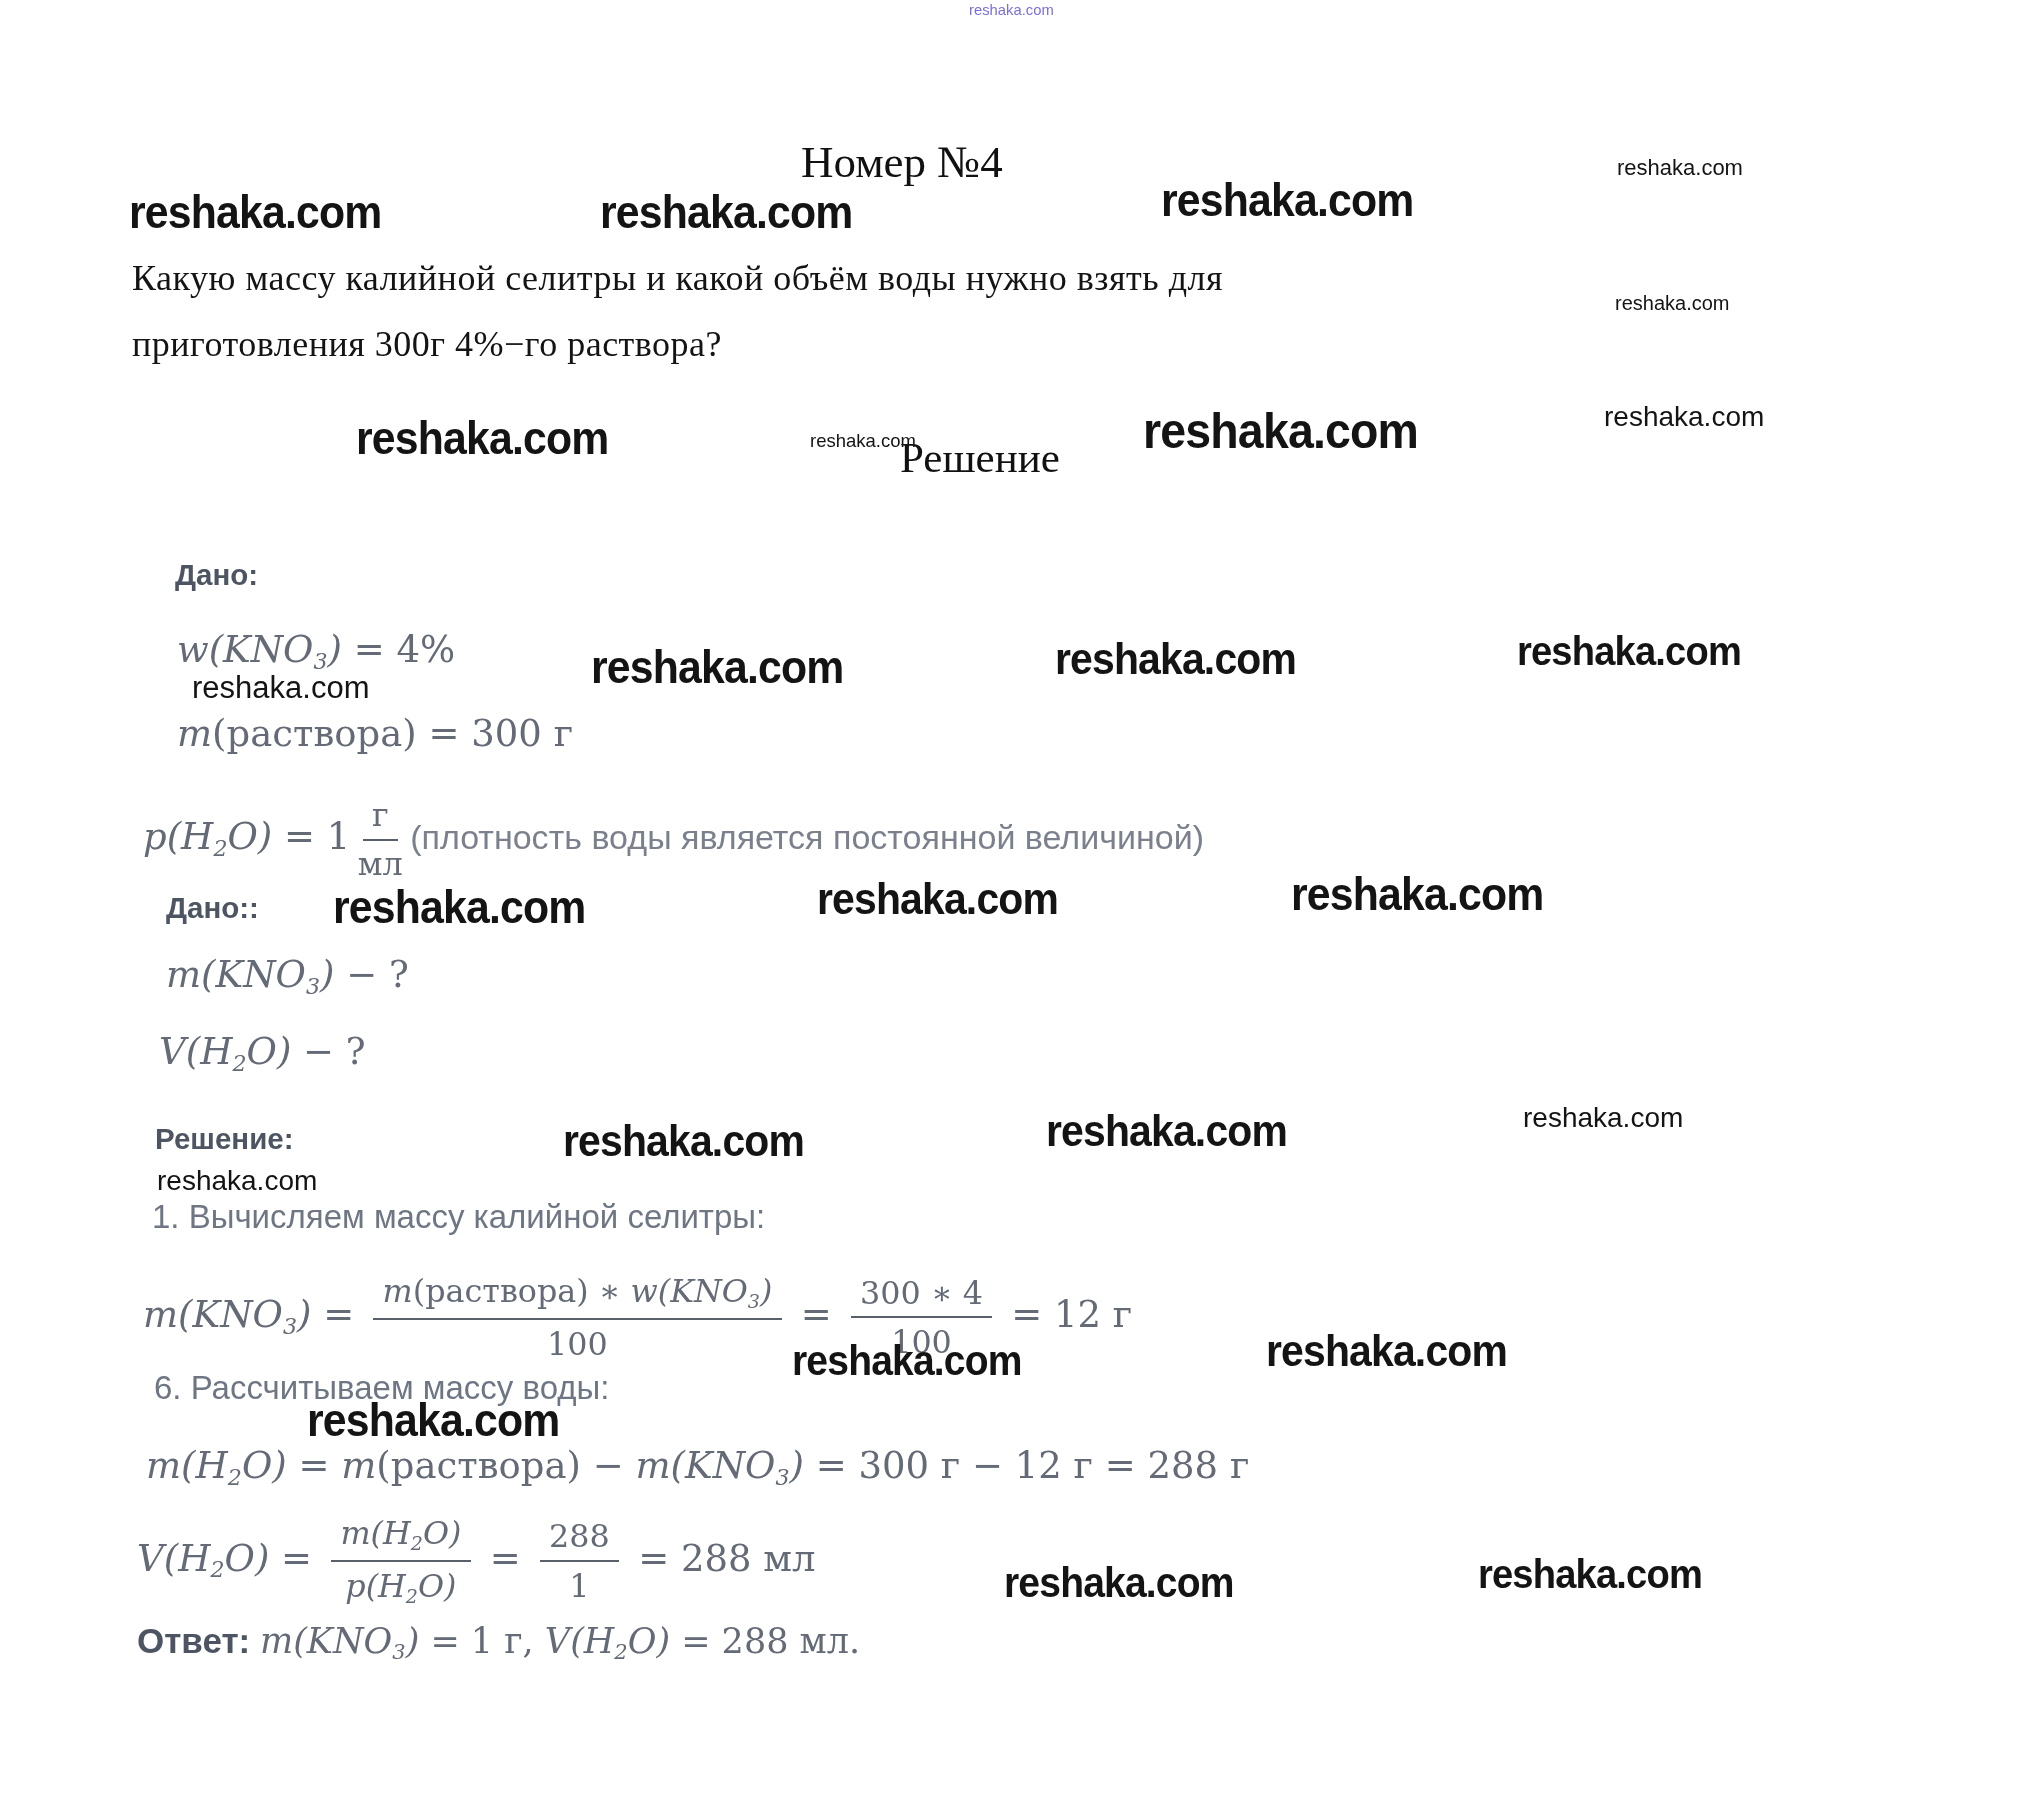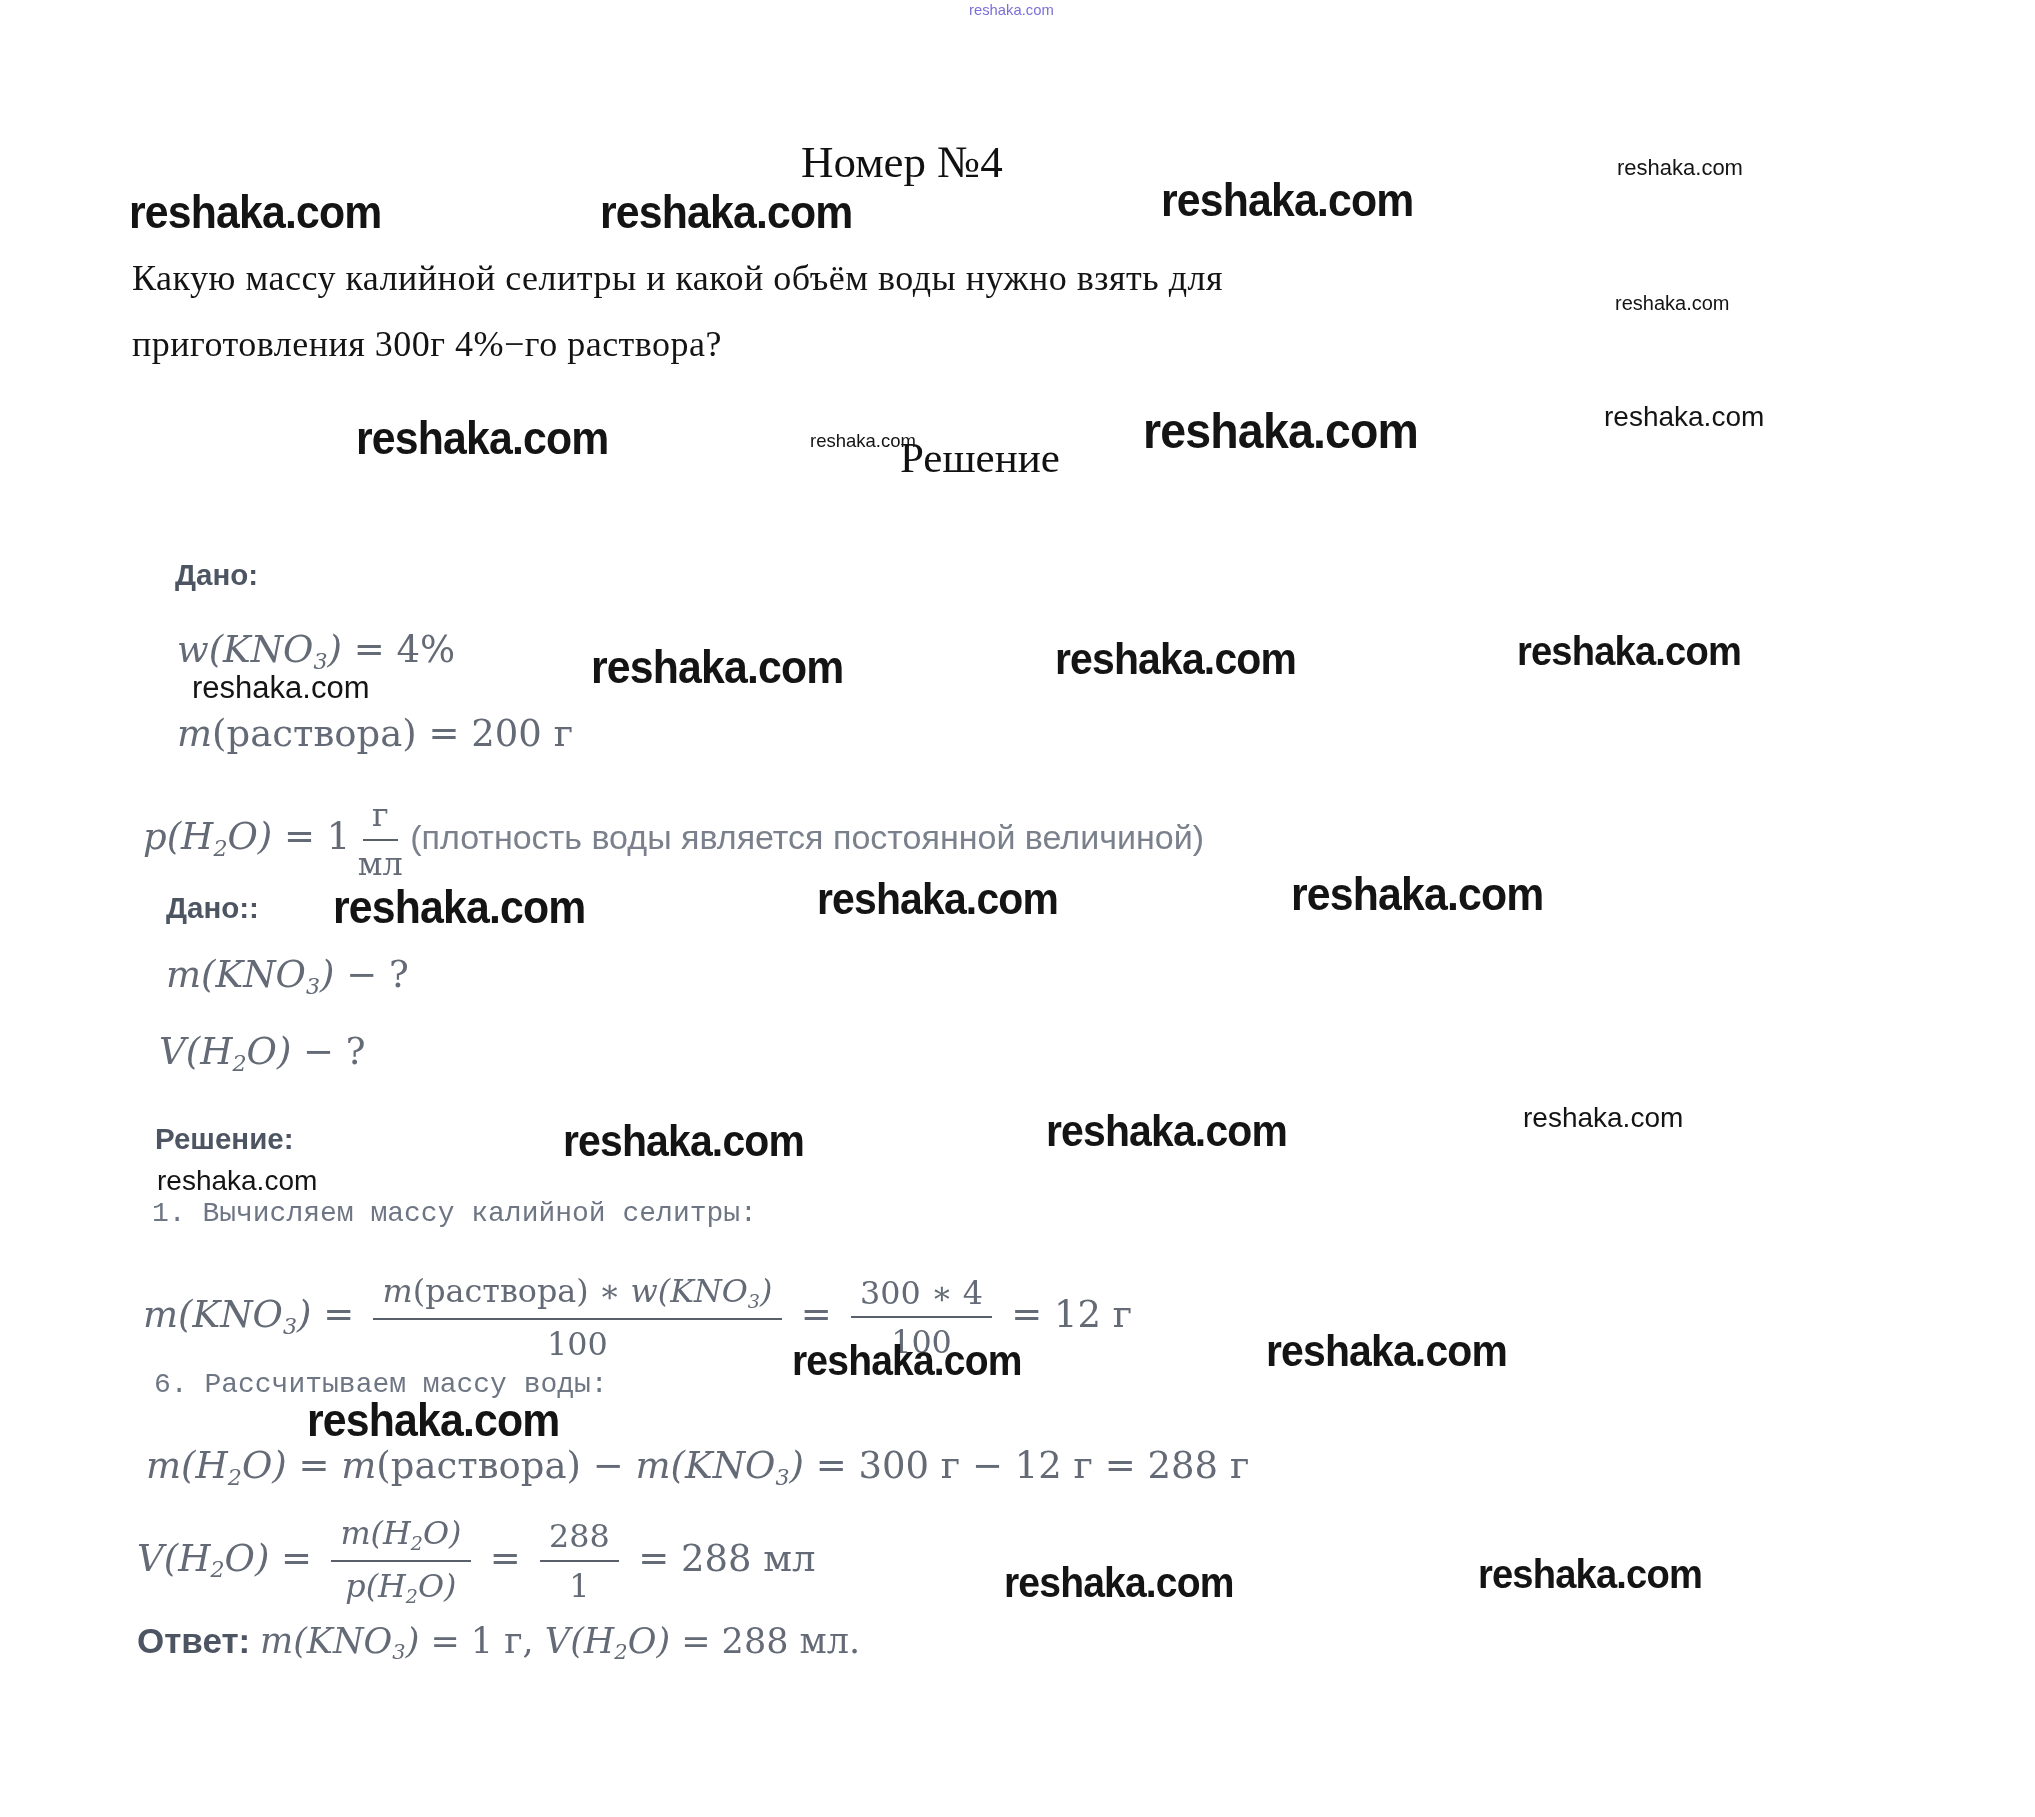--- a/index.html
+++ b/index.html
@@ -35,22 +35,22 @@
   .heading{
     font-family:"Liberation Serif",serif;
     font-size:43px;color:#111;white-space:nowrap;line-height:1.1;
   }
   .label{
     font-family:"Liberation Sans",sans-serif;
     font-weight:700;font-size:29.5px;color:var(--label);
     white-space:nowrap;line-height:1.15;
   }
   .step{
-    font-family:Liberation Mono, monospace;
-    font-size:28px;color:var(--step);white-space:nowrap;line-height:1.15;
+    font-family:Liberation Sans, sans-serif;
+    font-size:33px;color:var(--step);white-space:nowrap;line-height:1.15;
   }
   .formula{
     font-family:"DejaVu Serif",serif;
     font-size:37px;color:var(--formula);
     white-space:pre;line-height:1.15;
   }
   .formula.answer{font-size:35px;}
   .mi{font-style:italic;}
   .mr{font-style:normal;}
   .ms{font-style:italic;font-size:0.6em;vertical-align:-0.3em;}
@@ -85,21 +85,21 @@
     <div>Какую массу калийной селитры и какой объём воды нужно взять для</div>
     <div>приготовления 300г 4%−го раствора?</div>
   </div>
 
   <div class="abs heading" style="left:900px;top:434px">Решение</div>
 
   <div class="abs label" style="left:175px;top:558px">Дано:</div>
 
   <div class="abs formula" style="left:177px;top:629px"><span class="mi">w(KNO</span><span class="ms">3</span><span class="mi">)</span><span class="mr"> = 4%</span></div>
 
-  <div class="abs formula" style="left:177px;top:713px"><span class="mi">m</span><span class="mr">(раствора) = 200 г</span></div>
+  <div class="abs formula" style="left:177px;top:713px"><span class="mi">m</span><span class="mr">(раствора) = 300 г</span></div>
 
   <div class="abs formula" style="left:143px;top:796px"><span class="mi">p(H</span><span class="ms">2</span><span class="mi">O)</span><span class="mr"> = 1</span><span class="frac"><span class="num"><span class="mr">г</span></span><span class="den"><span class="mr">мл</span></span></span><span class="mn">(плотность воды является постоянной величиной)</span></div>
 
   <div class="abs label" style="left:166px;top:891px">Дано::</div>
 
   <div class="abs formula" style="left:166px;top:954px"><span class="mi">m(KNO</span><span class="ms">3</span><span class="mi">)</span><span class="mr"> − ?</span></div>
 
   <div class="abs formula" style="left:159px;top:1031px"><span class="mi">V(H</span><span class="ms">2</span><span class="mi">O)</span><span class="mr"> − ?</span></div>
 
   <div class="abs label" style="left:155px;top:1122px">Решение:</div>

